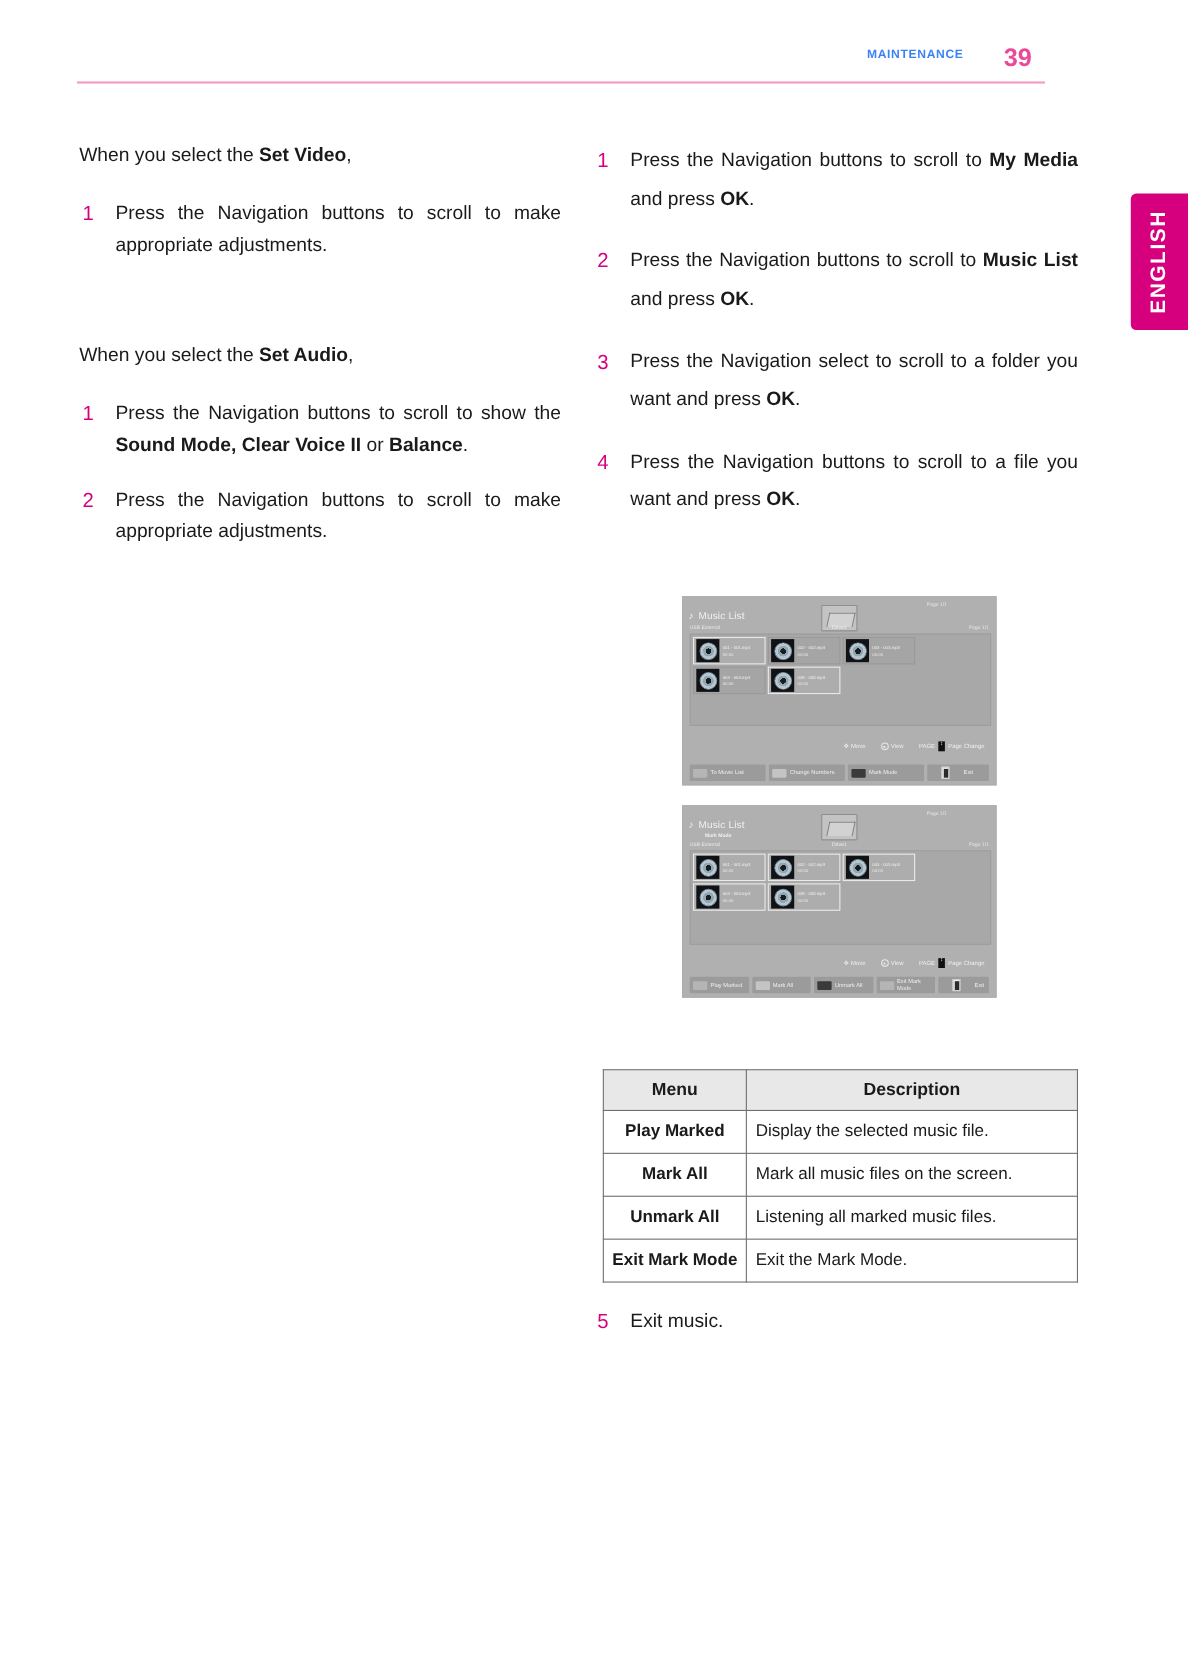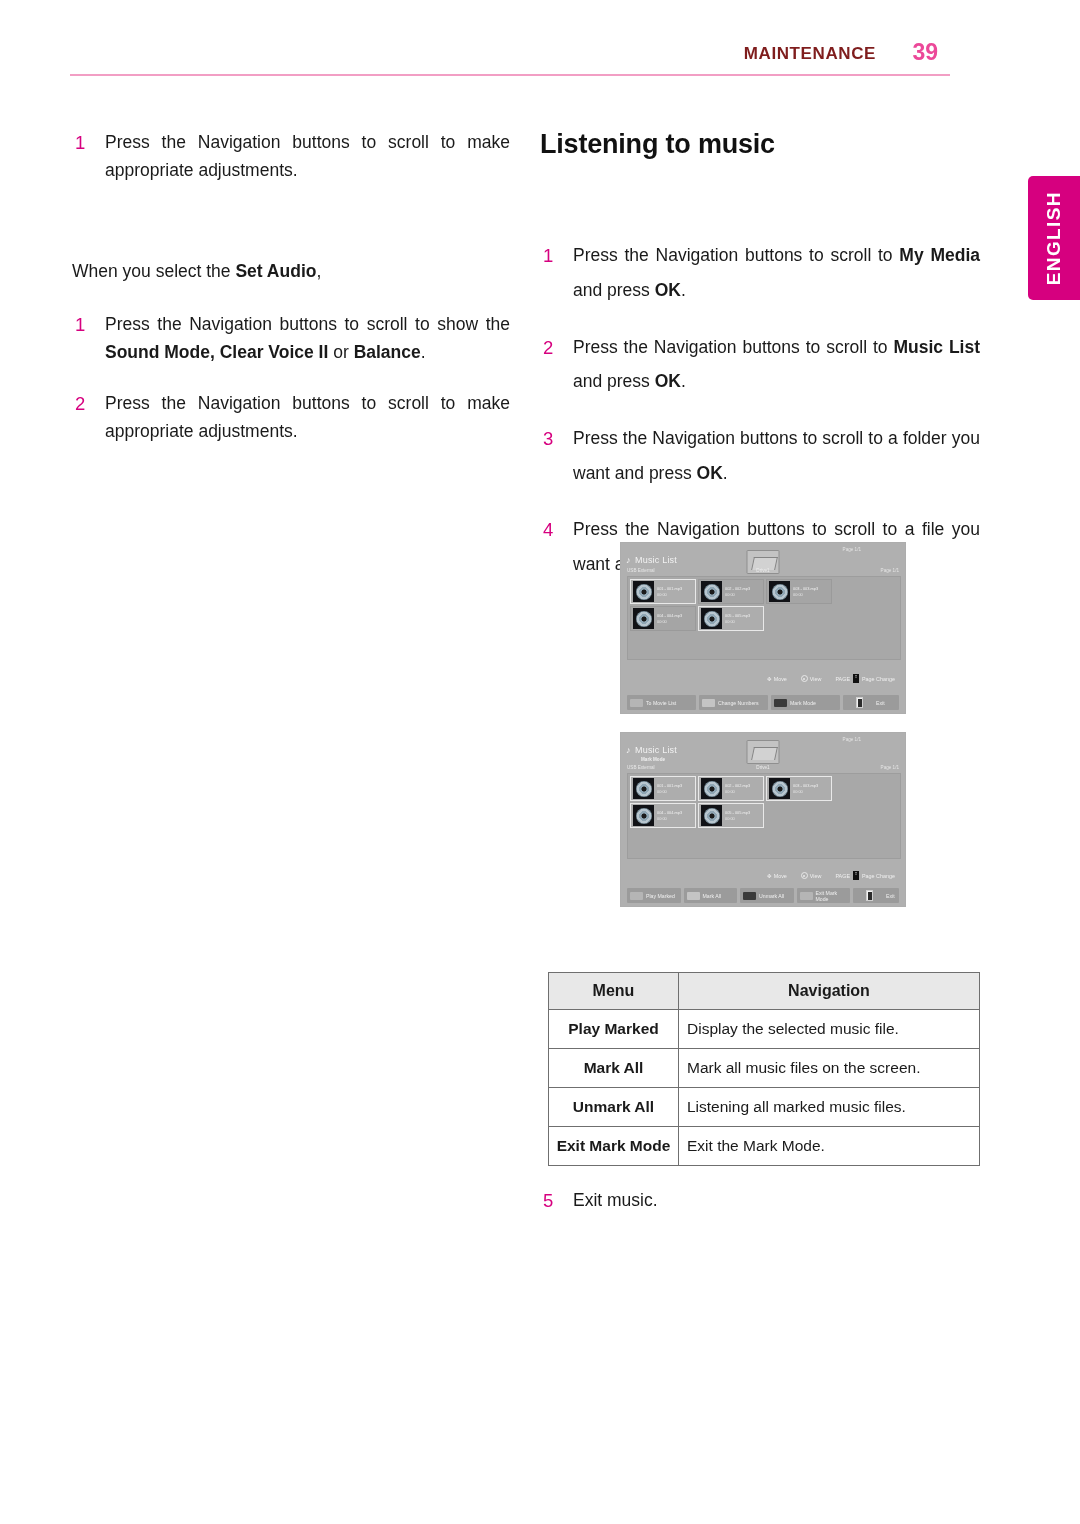--- a/index.html
+++ b/index.html
@@ -31,24 +31,24 @@
     left: 0;
     bottom: 0;
     width: 880px;
     height: 2px;
     background: #f29ec4;
   }
   .header-label {
     position: absolute;
     right: 74px;
     top: 2px;
-    font-size: 17px;
+    font-size: 11px;
     font-weight: bold;
     letter-spacing: 0.6px;
-    color: #7f1d1d;
+    color: #3b82f6;
   }
   .header-page {
     position: absolute;
     right: 12px;
     top: -3px;
     font-size: 23px;
     font-weight: bold;
     color: #ec4899;
   }
 
@@ -404,20 +404,23 @@
     <div class="header-page">39</div>
     <div class="header-rule"></div>
   </div>
 
   <div class="lang-tab">
     <span>ENGLISH</span>
   </div>
 
   <div class="col-left">
 
+    <p class="lead">
+      <span>When you select the </span><b>Set Video</b><span>,</span>
+    </p>
 
     <ol class="steps">
       <li>
         <span class="num">1</span>
         <span>Press the Navigation buttons to scroll to make appropriate adjustments.</span>
       </li>
     </ol>
 
     <div class="gap-lg"></div>
 
@@ -431,34 +434,33 @@
         <span>Press the Navigation buttons to scroll to show the </span><b>Sound Mode, Clear Voice II</b><span> or </span><b>Balance</b><span>.</span>
       </li>
       <li>
         <span class="num">2</span>
         <span>Press the Navigation buttons to scroll to make appropriate adjustments.</span>
       </li>
     </ol>
   </div>
 
   <div class="col-right">
-    <h2 class="section-title">Listening to music</h2>
 
     <ol class="steps wide">
       <li>
         <span class="num">1</span>
         <span>Press the Navigation buttons to scroll to </span><b>My Media</b><span> and press </span><b>OK</b><span>.</span>
       </li>
       <li>
         <span class="num">2</span>
         <span>Press the Navigation buttons to scroll to </span><b>Music List</b><span> and press </span><b>OK</b><span>.</span>
       </li>
       <li>
         <span class="num">3</span>
-        <span>Press the Navigation buttons to scroll to a folder you want and press </span><b>OK</b><span>.</span>
+        <span>Press the Navigation select to scroll to a folder you want and press </span><b>OK</b><span>.</span>
       </li>
       <li>
         <span class="num">4</span>
         <span>Press the Navigation buttons to scroll to a file you want and press </span><b>OK</b><span>.</span>
       </li>
     </ol>
   </div>
 
   <div class="tv tv-1">
     <div class="tv-inner">
@@ -658,21 +660,21 @@
           <span>Exit</span>
         </div>
       </div>
     </div>
   </div>
 
   <table class="menu-table">
     <thead>
       <tr>
         <th>Menu</th>
-        <th>Navigation</th>
+        <th>Description</th>
       </tr>
     </thead>
     <tbody>
       <tr>
         <td class="k">Play Marked</td>
         <td class="v">Display the selected music file.</td>
       </tr>
       <tr>
         <td class="k">Mark All</td>
         <td class="v">Mark all music files on the screen.</td>

